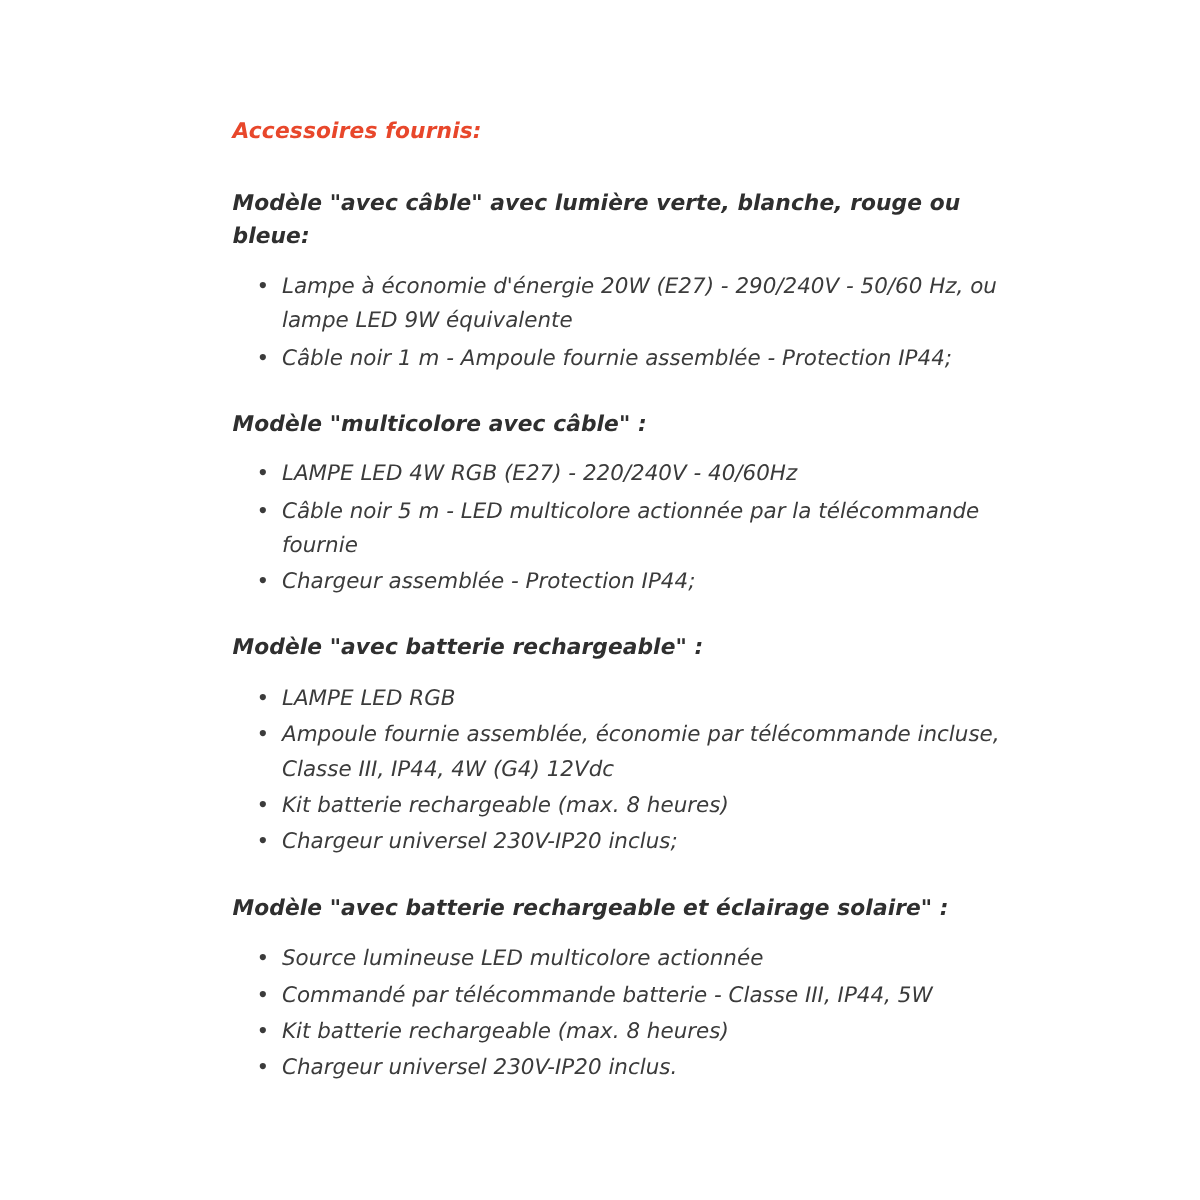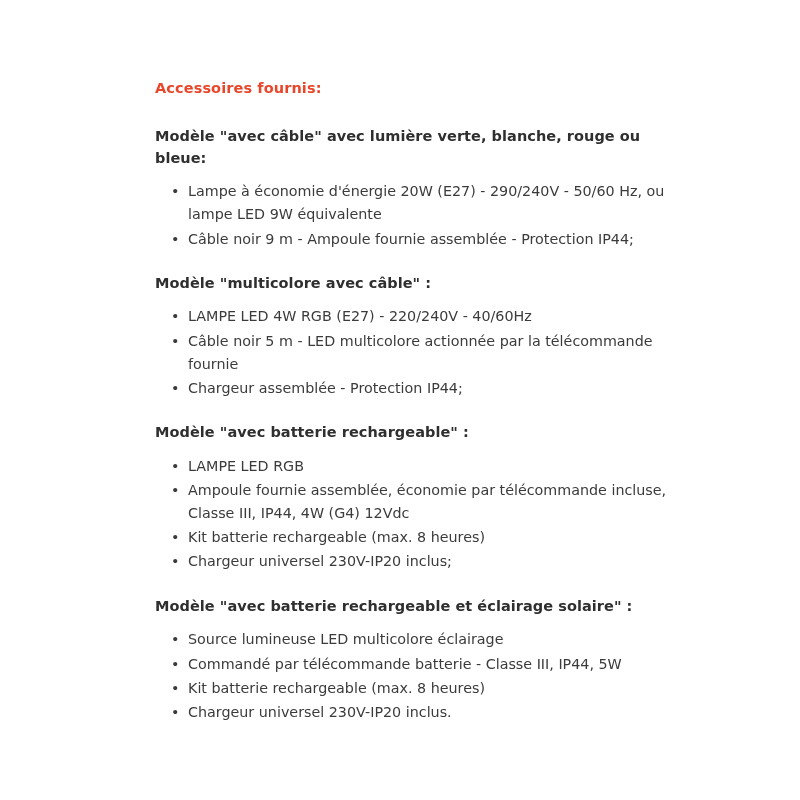--- a/index.html
+++ b/index.html
@@ -13,20 +13,21 @@
     font-family: "DejaVu Sans", "Liberation Sans", sans-serif;
     color: #333333;
     -webkit-font-smoothing: antialiased;
   }
   .page {
     position: relative;
     width: 800px;
     height: 800px;
     box-sizing: border-box;
     padding: 78px 120px 17px 155px;
+    font-style: italic;
   }
   .section-title {
     color: #e8472b;
     font-weight: bold;
     font-size: 14.5px;
     line-height: 1.5;
     margin: 0 0 26px 0;
     letter-spacing: 0.1px;
   }
   .group {
@@ -77,21 +78,21 @@
 
   <div class="group">
     <div class="group-heading">Modèle "avec câble" avec lumière verte, blanche, rouge ou bleue:</div>
     <ul class="items">
       <li>
         <span class="bullet">•</span>
         <span class="text">Lampe à économie d'énergie 20W (E27) - 290/240V - 50/60 Hz, ou lampe LED 9W équivalente</span>
       </li>
       <li>
         <span class="bullet">•</span>
-        <span class="text">Câble noir 9 m - Ampoule fournie assemblée - Protection IP44;</span>
+        <span class="text">Câble noir 1 m - Ampoule fournie assemblée - Protection IP44;</span>
       </li>
     </ul>
   </div>
 
   <div class="group">
     <div class="group-heading">Modèle "multicolore avec câble" :</div>
     <ul class="items">
       <li>
         <span class="bullet">•</span>
         <span class="text">LAMPE LED 4W RGB (E27) - 220/240V - 40/60Hz</span>
@@ -127,21 +128,21 @@
         <span class="text">Chargeur universel 230V-IP20 inclus;</span>
       </li>
     </ul>
   </div>
 
   <div class="group">
     <div class="group-heading">Modèle "avec batterie rechargeable et éclairage solaire" :</div>
     <ul class="items">
       <li>
         <span class="bullet">•</span>
-        <span class="text">Source lumineuse LED multicolore éclairage</span>
+        <span class="text">Source lumineuse LED multicolore actionnée</span>
       </li>
       <li>
         <span class="bullet">•</span>
         <span class="text">Commandé par télécommande batterie - Classe III, IP44, 5W</span>
       </li>
       <li>
         <span class="bullet">•</span>
         <span class="text">Kit batterie rechargeable (max. 8 heures)</span>
       </li>
       <li>

